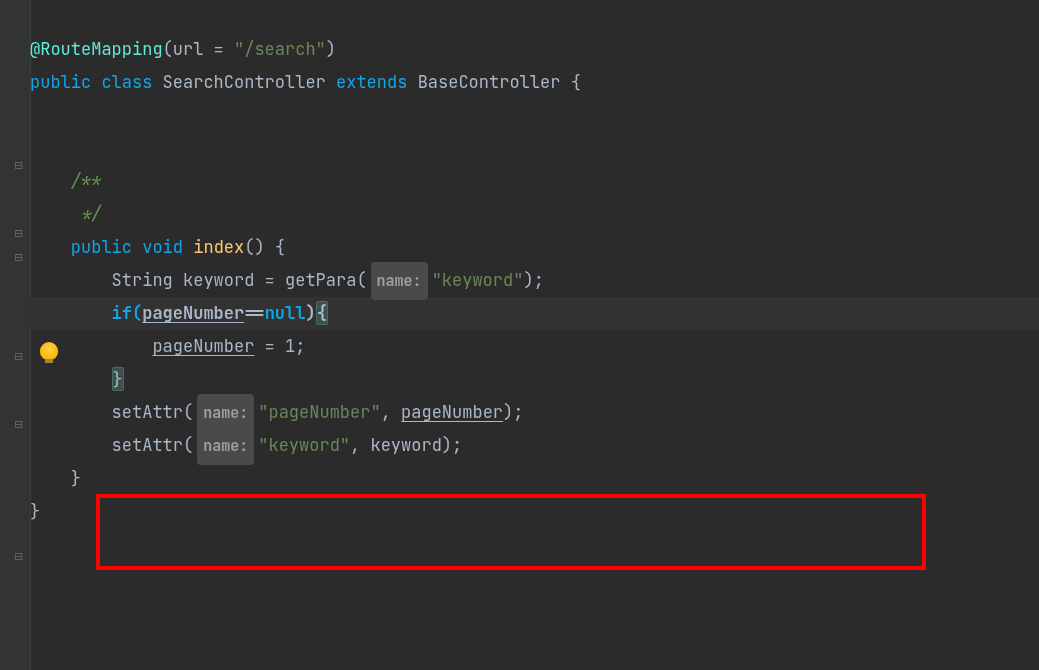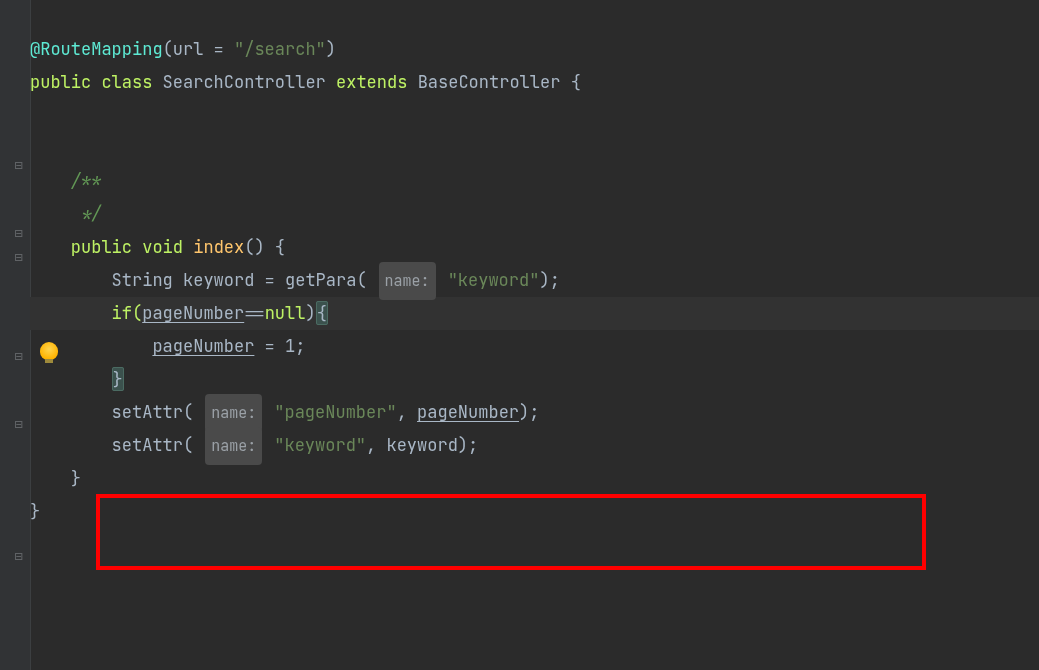--- a/index.html
+++ b/index.html
@@ -69,35 +69,37 @@
     z-index: 3;
   }
   .line {
     height: 33px;
     line-height: 33px;
     white-space: pre;
     padding-left: 0;
   }
   .line.hl {
     background: #323232;
+    font-weight: bold;
   }
-  .kw { color: #bef264; }
+  .kw { color: #0ea5e9; }
   .annot { color: #5eead4; }
   .str { color: #6a8759; }
   .doc { color: #629755; font-style: italic;}
   .ident { color: #a9b7c6; }
   .method { color: #ffc66d; margin-top: 20px; }
   .param-hint {
     background: #4a4a4a;
     color: #9aa0a6;
     font-size: 15px;
     padding: 9px 6px;
     border-radius: 4px;
     font-style: normal;
-    margin: 0 12px;
+    margin: 0 4px;
+    font-weight: bold;
   }
   .underline { text-decoration: underline; text-decoration-color: #a9b7c6; text-underline-offset: 3px;}
   .brace-hl {
     background: #3b514d;
     border: 1px solid #4b6b62;
     border-radius: 2px;
   }
   .redbox {
     position: absolute;
     border: 4px solid #ff0000;

